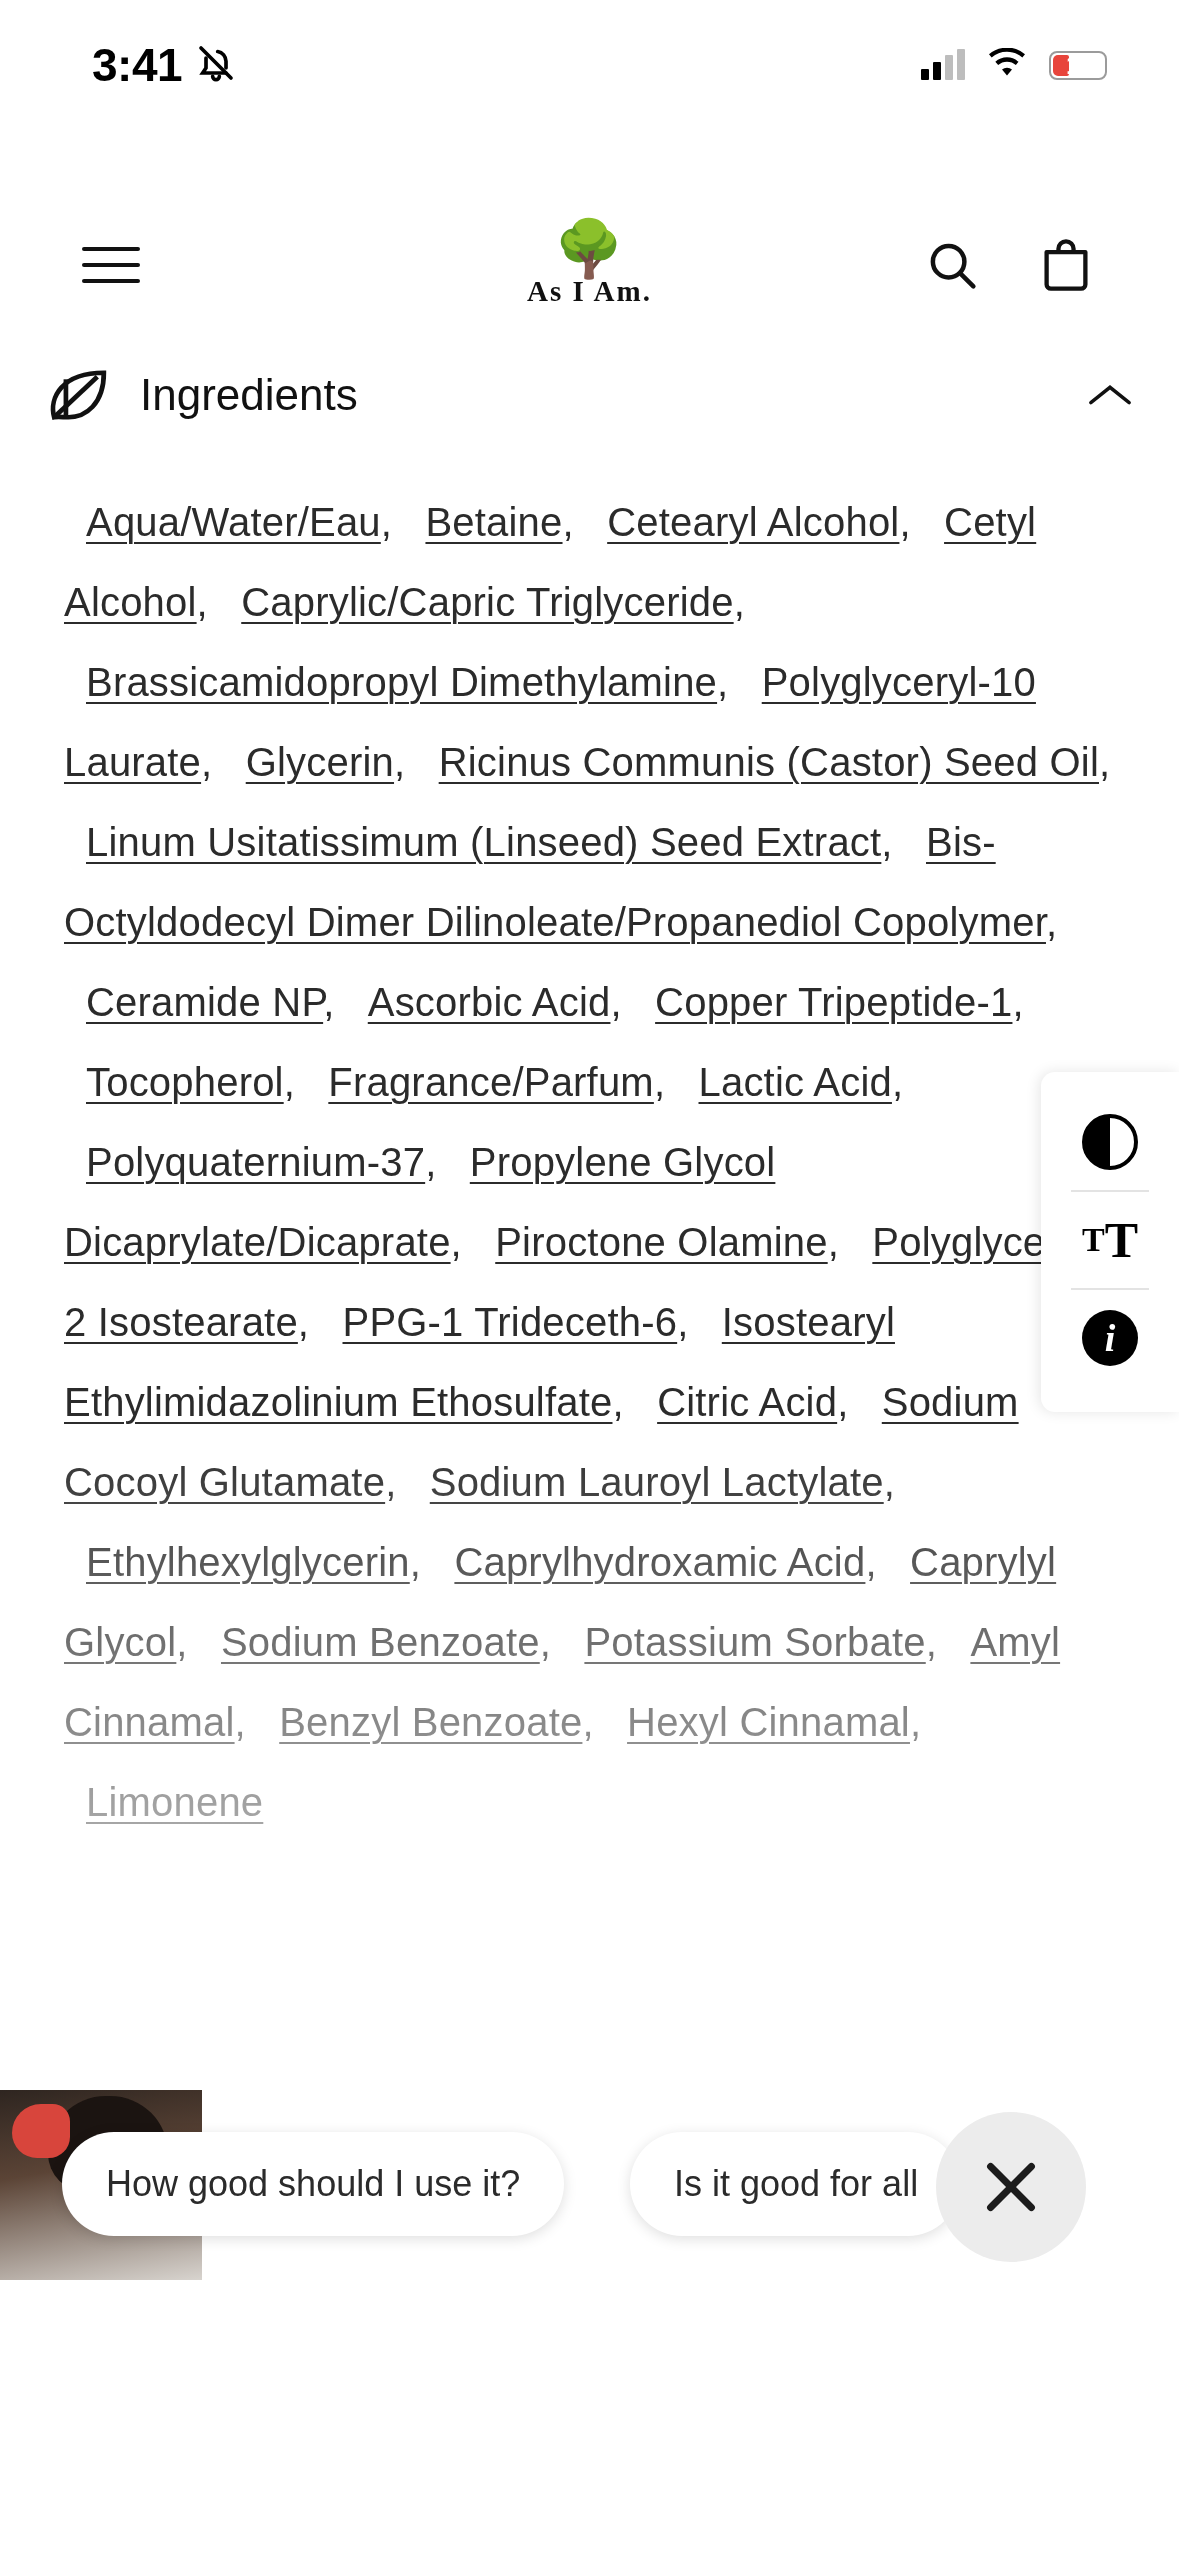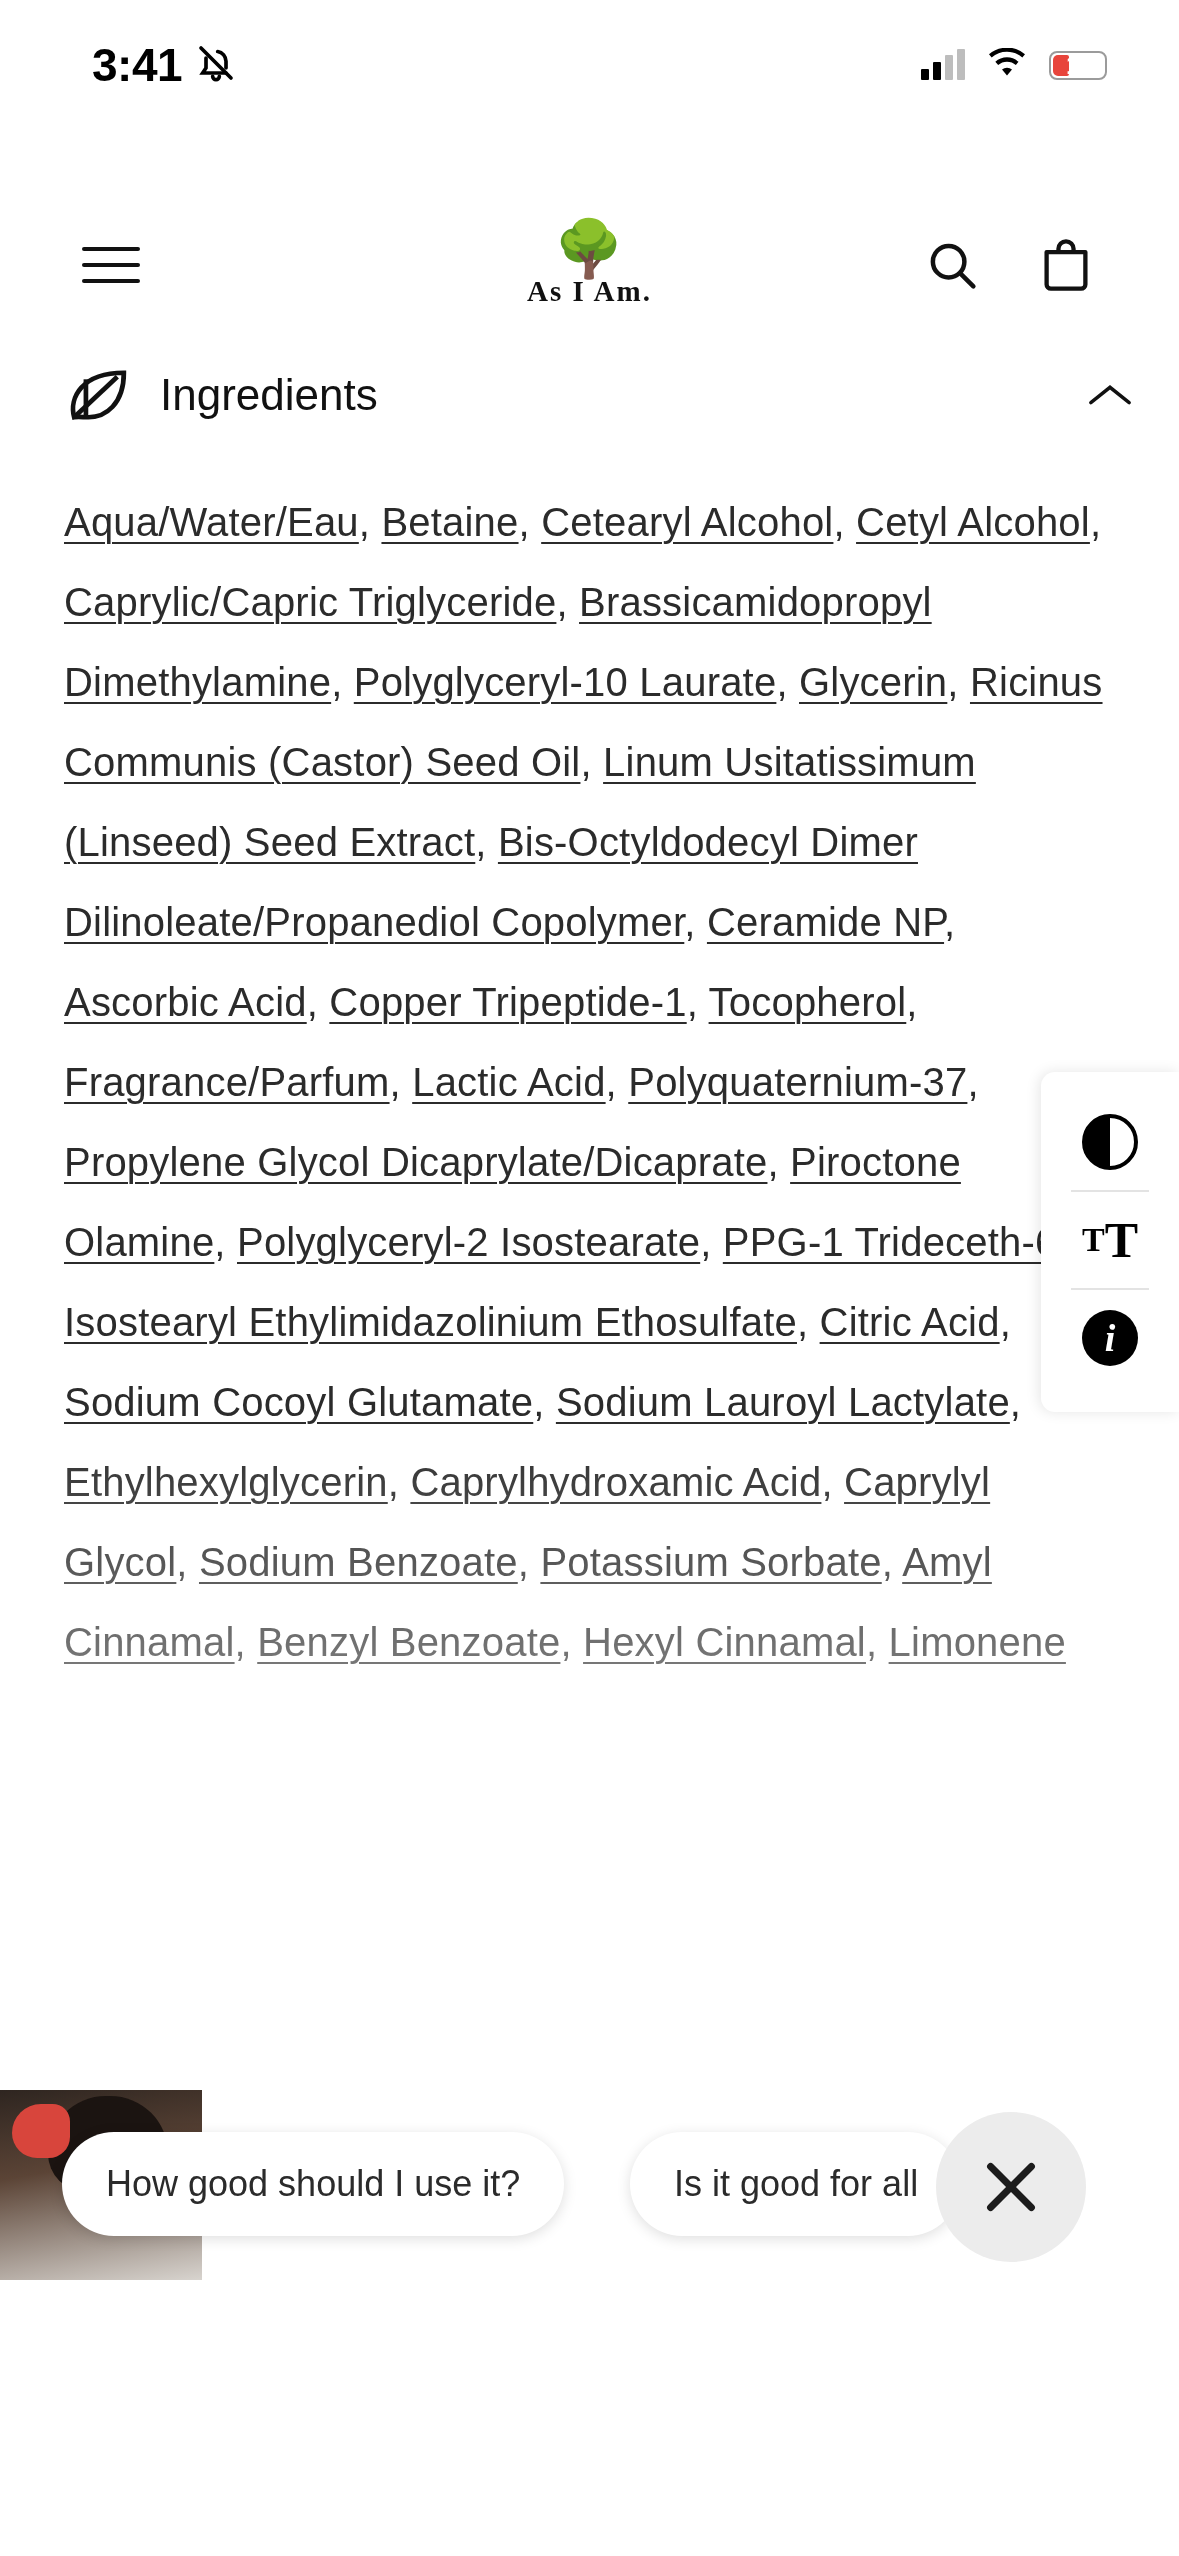--- a/index.html
+++ b/index.html
@@ -117,21 +117,20 @@
   .icon-btn { width: 62px; height: 62px; display: flex; align-items: center; justify-content: center; }
 
   
   .section-row {
     position: absolute;
     top: 352px; left: 0; right: 0;
     height: 86px;
     display: flex;
     align-items: center;
     padding: 0 44px 0 42px;
-    margin-left: 20px;
   }
   .leaf-icon { width: 74px; height: 74px; display:flex; align-items:center; justify-content:center; }
   .section-title {
     font-size: 44px;
     color: #111;
     margin-left: 24px;
     font-weight: 400;
   }
   .chevron { margin-left: auto; width: 50px; height: 50px; display:flex; align-items:center; justify-content:center; }
 
@@ -144,20 +143,21 @@
     font-size: 40px;
     line-height: 80px;
     color: #2b2b2b;
     letter-spacing: 0.2px;
   }
   .ingredients .chem {
     text-decoration: underline;
     text-decoration-thickness: 2px;
     text-underline-offset: 6px;
     color: #2b2b2b;
+    margin-left: 22px;
   }
   .fis {
     position: absolute;
     top: 1975px;
     left: 64px;
     font-size: 38px;
     font-weight: bold;
     color: #9a9a9a;
     letter-spacing: 0.4px;
   }

